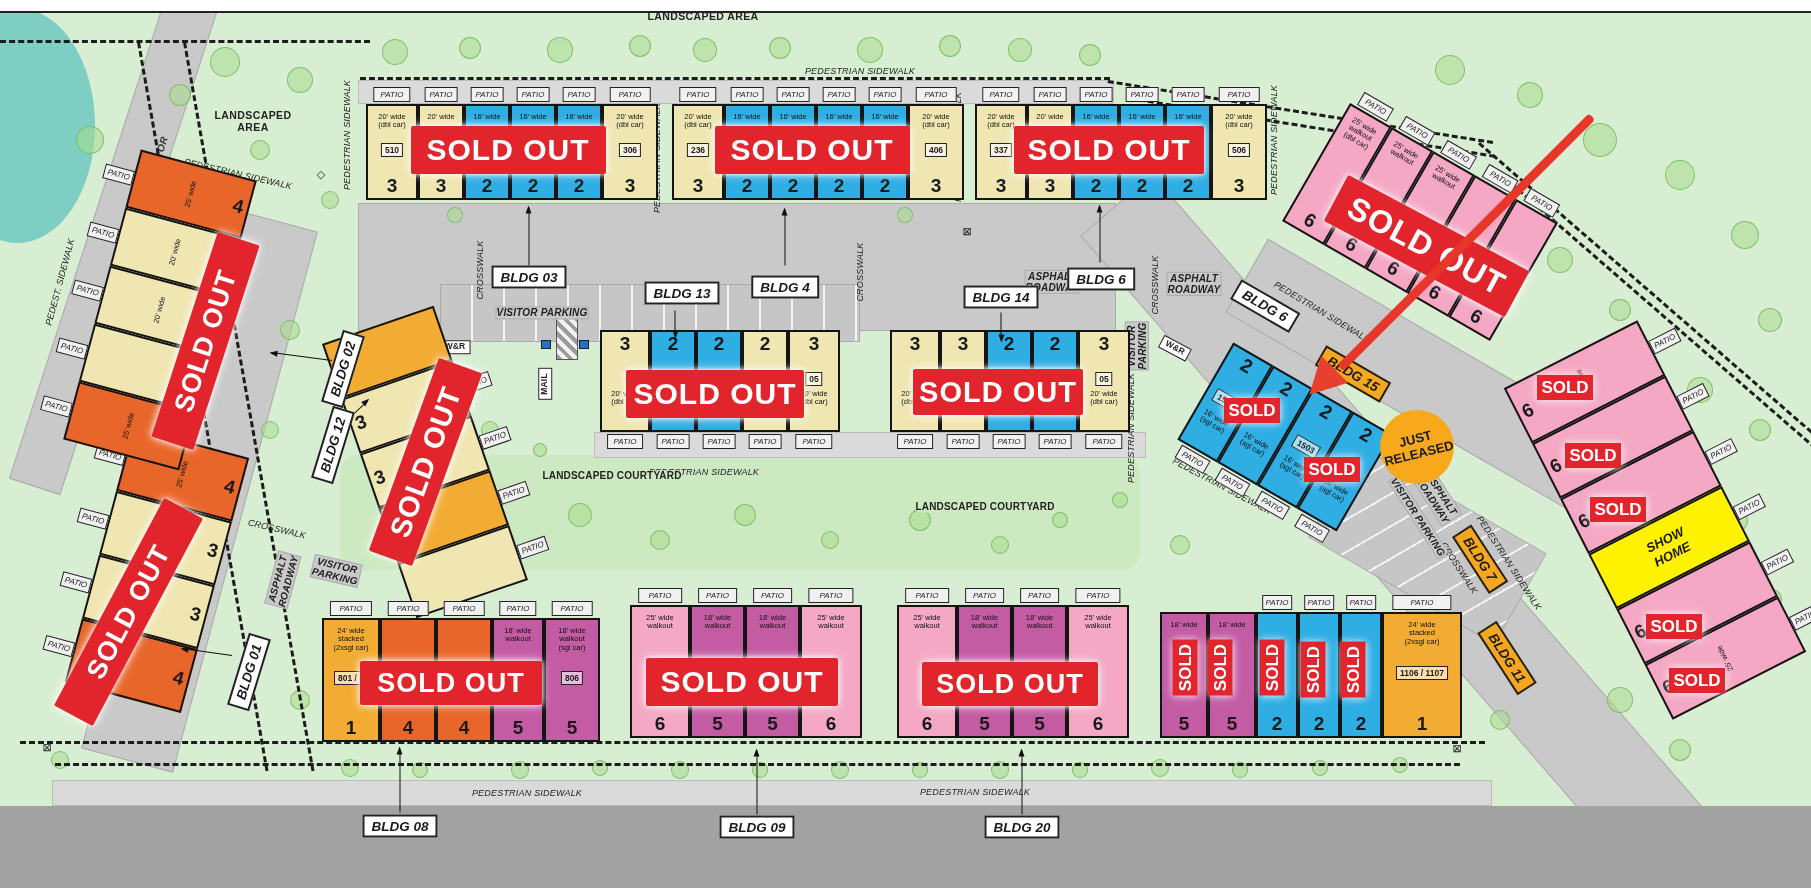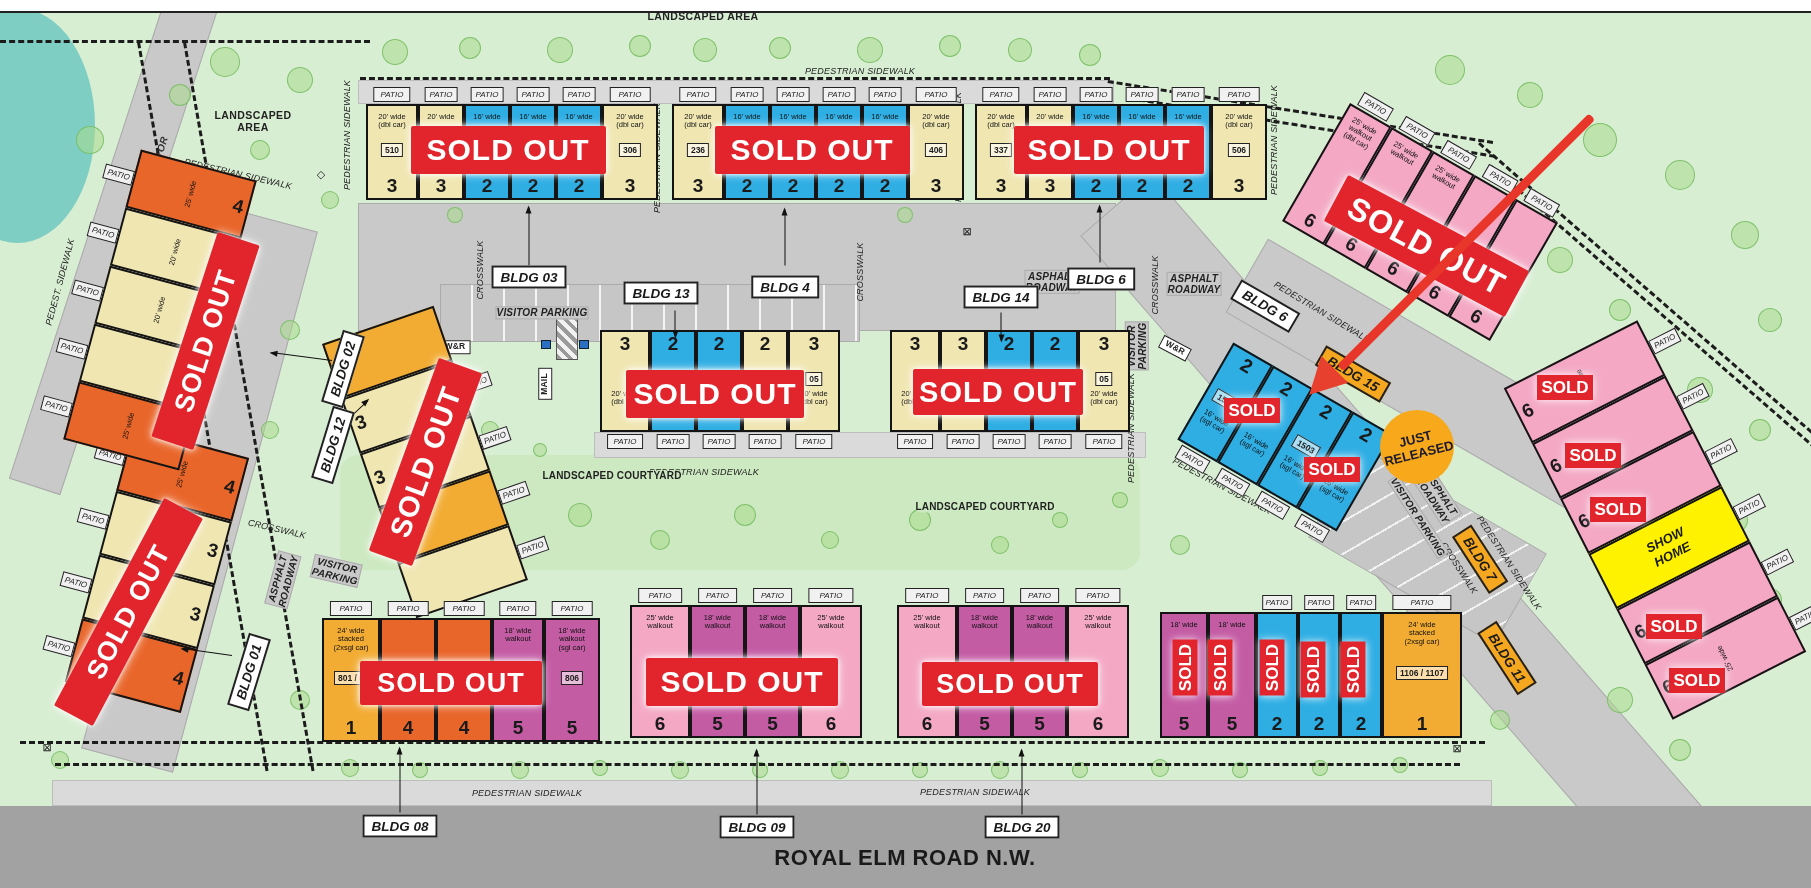--- a/index.html
+++ b/index.html
@@ -670,21 +670,21 @@
       <div class="lbl box" style="left: 545px; top: 384px; transform: translate(-50%, -50%) rotate(-90deg);">MAIL</div>
       <div class="lbl box" style="left: 455px; top: 347px;">W&amp;R</div>
       <div class="lbl box" style="left: 1175px; top: 348px; transform: translate(-50%, -50%) rotate(28deg);">W&amp;R</div>
       <div class="sym" style="left: 967px; top: 231px;">⊠</div>
       <div class="sym" style="left: 47px; top: 747px;">⊠</div>
       <div class="sym" style="left: 1457px; top: 748px;">⊠</div>
       <div class="sym" style="left: 321px; top: 174px;">◇</div>
     </div>
   <div id="btags-layer">
       <div class="btag" style="left: 529px; top: 277px;">BLDG 03</div>
-      <div class="btag" style="left: 661px; top: 293px;">BLDG 13</div>
+      <div class="btag" style="left: 682px; top: 293px;">BLDG 13</div>
       <div class="btag" style="left: 785px; top: 287px;">BLDG 4</div>
       <div class="btag" style="left: 1001px; top: 297px;">BLDG 14</div>
       <div class="btag" style="left: 1101px; top: 279px;">BLDG 6</div>
       <div class="btag" style="left: 1265px; top: 306px; transform: translate(-50%, -50%) rotate(30deg);">BLDG 6</div>
       <div class="btag yellow" style="left: 1353px; top: 374px; transform: translate(-50%, -50%) rotate(30deg);">BLDG 15</div>
       <div class="btag yellow" style="left: 1480px; top: 559px; transform: translate(-50%, -50%) rotate(57deg);">BLDG 7</div>
       <div class="btag yellow" style="left: 1507px; top: 658px; transform: translate(-50%, -50%) rotate(57deg);">BLDG 11</div>
       <div class="btag" style="left: 343px; top: 369px; transform: translate(-50%, -50%) rotate(-73deg);">BLDG 02</div>
       <div class="btag" style="left: 333px; top: 445px; transform: translate(-50%, -50%) rotate(-73deg);">BLDG 12</div>
       <div class="btag" style="left: 249px; top: 672px; transform: translate(-50%, -50%) rotate(-73deg);">BLDG 01</div>
@@ -725,16 +725,15 @@
       </div>
       <div class="leader" style="left: 232px; top: 655px; width: 50.4876px; transform: rotate(-172.03deg);">
         <div class="head"></div>
       </div>
     </div>
 
   <div id="justreleased" style="left:1417px;top:447px;">
     <span>JUST
 RELEASED</span>
   </div>
-  <div id="royalelm" style="left:905px;top:858px;">ROYAL ELM ROAD N.W.</div>
   <div id="red-arrow-line" class="redline" style="left: 1592px; top: 112px; width: 355.838px; transform: rotate(135deg);"></div>
   <div id="red-arrow-head" class="redhead" style="left: 1322px; top: 382px; transform: translate(-50%, -50%) rotate(135deg); border-left-color: rgb(232, 64, 47);"></div>
 </div>
 
 </body></html>

